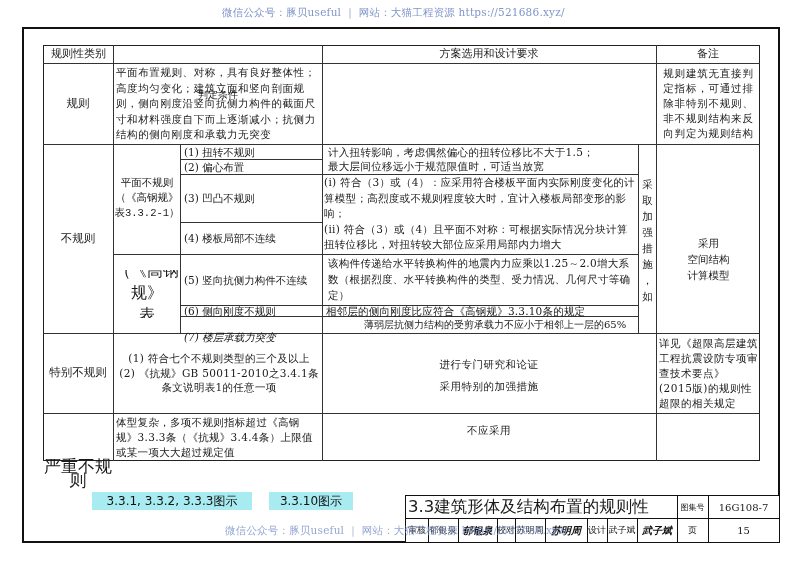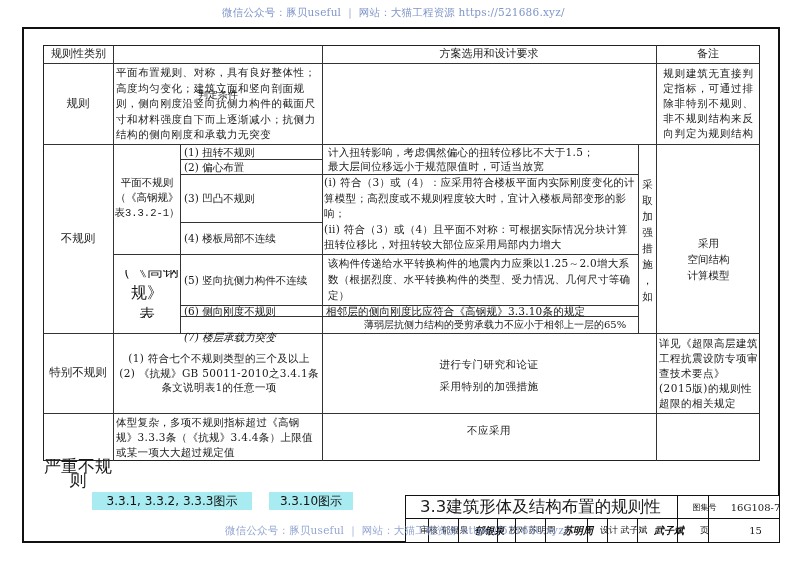--- a/index.html
+++ b/index.html
@@ -9,21 +9,21 @@
   .wm { position:absolute; font-size:10.5px; color:#7f95c9; white-space:nowrap; letter-spacing:0.2px; z-index:5; }
   .frame { left:22px; top:27px; width:758px; height:516px; border:2px solid #111; }
   .cell { position:absolute; box-sizing:border-box; font-size:10.5px; line-height:14px; overflow:hidden; }
   .hline { position:absolute; height:1px; background:#333; }
   .vline { position:absolute; width:1px; background:#333; }
   .center { display:flex; align-items:center; justify-content:center; text-align:center;font-family:Liberation Mono, monospace; }
   .vcenter { display:flex; align-items:center; }
   .ml { white-space:pre-line; }
   .label { position:absolute; background:#a8ecf2; font-family:"DejaVu Sans","Liberation Sans",sans-serif;
            font-size:12px; color:#111; display:flex; align-items:center; justify-content:center; }
-  .tb { position:absolute; box-sizing:border-box; font-size:9px; display:flex; align-items:center; justify-content:center; white-space:nowrap; overflow:hidden;margin-left:12px; }
+  .tb { position:absolute; box-sizing:border-box; font-size:9px; display:flex; align-items:center; justify-content:center; white-space:nowrap; overflow:hidden; }
   .sig { font-family:"DejaVu Serif",serif; font-style:italic; font-weight:bold; font-size:10px; color:#111; }
 </style>
 </head>
 <body>
 
 <div class="wm" style="left:222px; top:6px;">微信公众号：豚贝useful ｜ 网站：大猫工程资源 https://521686.xyz/</div>
 
 <div class="abs frame"></div>
 
 <div>

